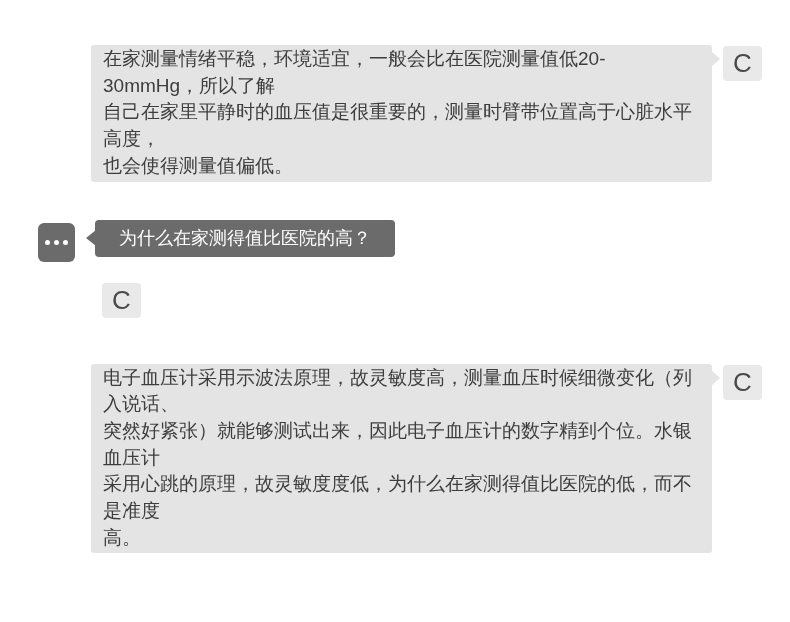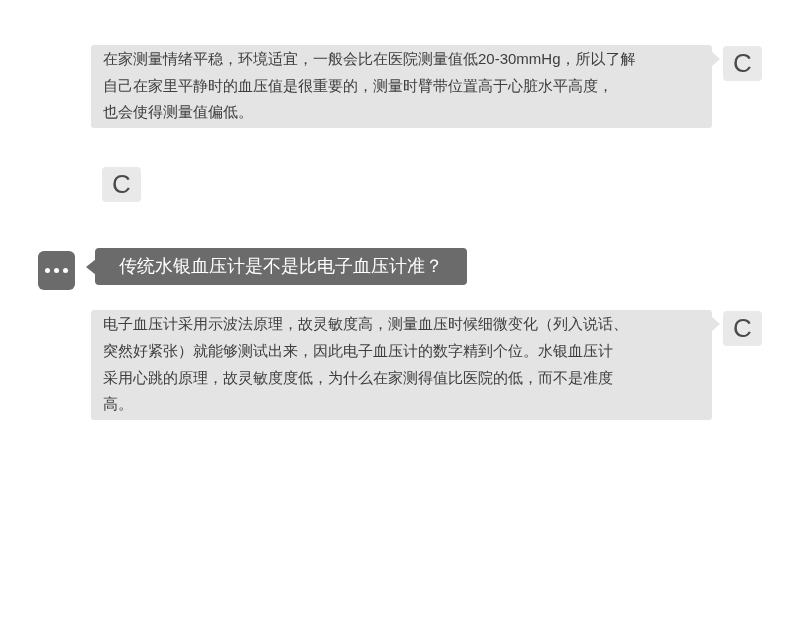--- a/index.html
+++ b/index.html
@@ -38,21 +38,21 @@
     background:#e4e4e4; border-radius:3px;
     padding:1px 14px 2px 12px;
   }
   .a-tail {
     position:absolute; right:-8px; top:6px;
     width:0; height:0;
     border-top:8px solid transparent; border-bottom:8px solid transparent;
     border-left:9px solid #e4e4e4;
   }
   .a-text {
-    font-size:15px; line-height:26.7px; color:#3d3d3d;
+    font-size:19px; line-height:26.7px; color:#3d3d3d;
     white-space:pre-line;
   }
   .copy-btn {
     width:39px; height:35px; margin-left:11px; margin-top:1px; flex:0 0 auto;
     background:#e9e9e9; border-radius:4px;
     color:#4a4a4a; font-size:26px; line-height:35px; text-align:center;
     cursor:pointer; user-select:none;
   }
 </style>
 </head>
@@ -66,37 +66,37 @@
         <span class="a-tail"></span>
         <div class="a-text">在家测量情绪平稳，环境适宜，一般会比在医院测量值低20-30mmHg，所以了解
 自己在家里平静时的血压值是很重要的，测量时臂带位置高于心脏水平高度，
 也会使得测量值偏低。</div>
       </div>
       <div class="copy-btn">C</div>
     </div>
   </section>
 
   <section class="qa-section s2">
-    <div class="a-row">
-      <div class="copy-btn">C</div>
-    </div>
-  </section>
-
-  <section class="qa-section s3">
     <div class="q-row">
       <div class="dots-icon">
         <span class="dot"></span>
         <span class="dot"></span>
         <span class="dot"></span>
       </div>
       <div class="q-bubble">
         <span class="q-tail"></span>
-        <span>传统水银血压计是不是比电子血压计准？</span>
+        <span>为什么在家测得值比医院的高？</span>
       </div>
     </div>
+    <div class="a-row">
+      <div class="copy-btn">C</div>
+    </div>
+  </section>
+
+  <section class="qa-section s3">
     <div class="a-row">
       <div class="a-box">
         <span class="a-tail"></span>
         <div class="a-text">电子血压计采用示波法原理，故灵敏度高，测量血压时候细微变化（列入说话、
 突然好紧张）就能够测试出来，因此电子血压计的数字精到个位。水银血压计
 采用心跳的原理，故灵敏度度低，为什么在家测得值比医院的低，而不是准度
 高。</div>
       </div>
       <div class="copy-btn">C</div>
     </div>

